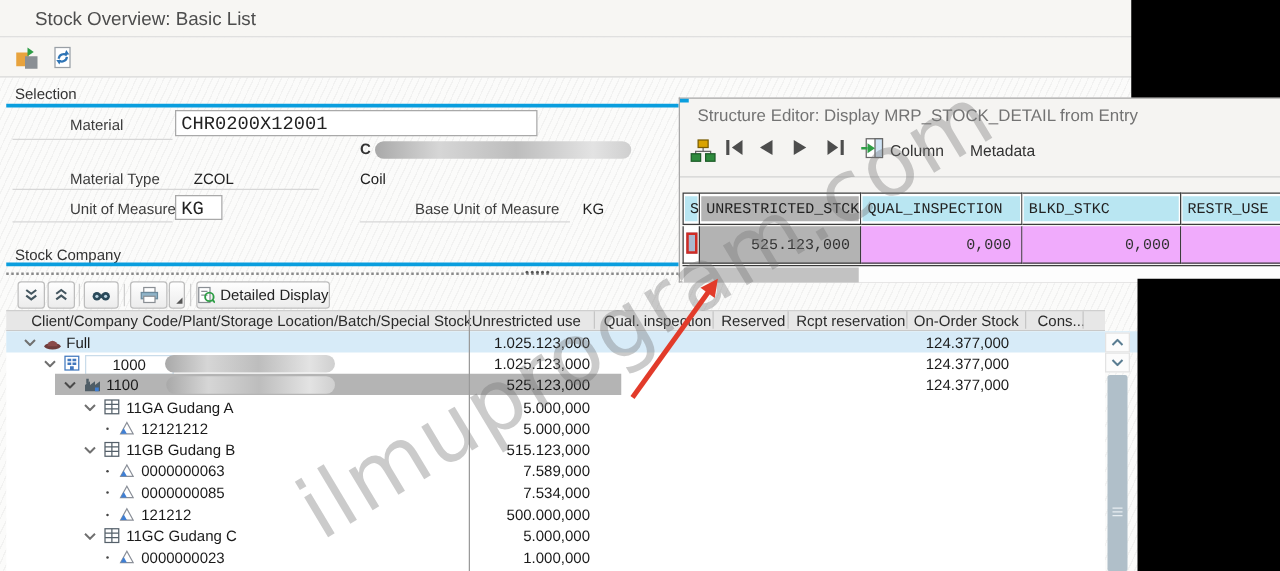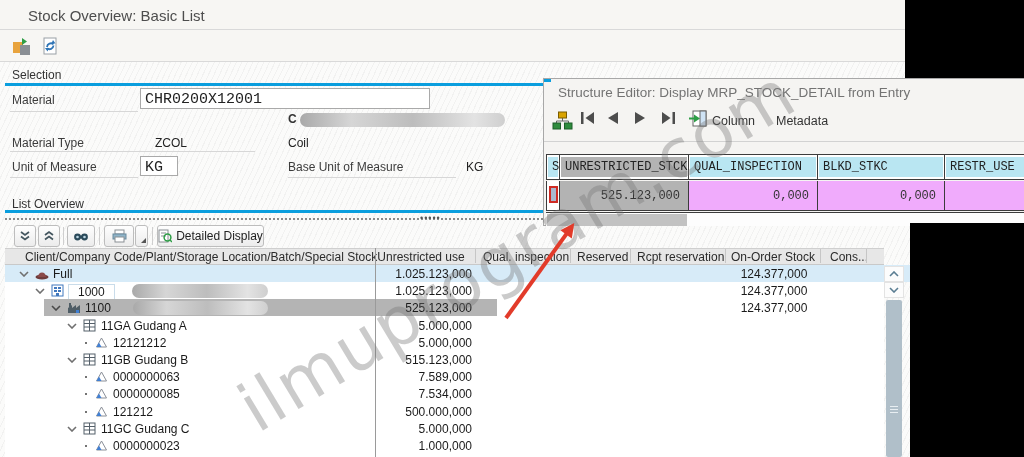--- a/index.html
+++ b/index.html
@@ -12,39 +12,39 @@
   .abs { position:absolute; }
 
   
   #titlebar { left:0; top:0; width:1024px; height:30px; background:#f7f6f3; border-bottom:1px solid #d9d9d9; }
   #titletext { left:28px; top:7px; font-size:15px; color:#4d4d4d; }
   #appbar { left:0; top:30px; width:1024px; height:32px; background:#f7f6f3; border-bottom:1px solid #d9d9d9; }
 
   
   .sect-label { font-size:12px; color:#333; }
   .blue-line { height:3px; background:#0a9ede; }
-  .fld-label { color:#3c3c3c; }
+  .fld-label { color:#3c3c3c;margin-left:44px; }
   .fld-line { height:1px; background:#d7d7d7; }
   .inputbox { background:#fff; border:1px solid #a9a9a9; font-family:"Liberation Mono", monospace; font-size:15px; color:#222; padding:2px 3px 0 4px; }
   .redact { position:absolute; height:14px; border-radius:7px;
     background:linear-gradient(90deg,#a9a9a9,#d6d6d6 25%,#bdbdbd 55%,#e3e3e3 85%,#cfcfcf); }
 
   
   #treehead { left:5px; top:248px; width:879px; height:17px; background:#e7e7e7; border-top:1px solid #cfcfcf; border-bottom:1px solid #c9c9c9; }
   .hcell { position:absolute; top:2px; font-size:12px; color:#2b2b2b; white-space:nowrap; }
   .hsep { position:absolute; top:1px; width:1px; height:14px; background:#c6c6c6; }
   #rows { left:5px; top:265px; width:879px; height:192px; background:#fff; }
   .trow { position:relative; height:17.2px; width:976px; }
   .trow.selblue { background:#d7ebf8; }
   .graysel { position:absolute; left:39px; top:0; width:453px; height:17px; background:#b4b4b4; }
   .exp { position:absolute; top:6px; }
   .nicon { position:absolute; top:2px; }
   .dot { position:absolute; top:8px; width:2px; height:2px; background:#444; border-radius:50%; }
   .tlabel { position:absolute; top:2px; white-space:nowrap; color:#1a1a1a; }
-  .focusbox { background:#fff; border:1px solid #c9dcEA; padding:0 9px; }
+  .focusbox { background:#fff; border:1px solid #c9dcEA; padding:0 21px; }
   .vu { position:absolute; top:2px; left:370px; width:97px; text-align:right; color:#1a1a1a; }
   .vo { position:absolute; top:2px; left:723px; width:92px; text-align:center; color:#1a1a1a; }
   #vline { left:375px; top:248px; width:1px; height:209px; background:#9a9a9a; }
 
   
   .tbtn { position:absolute; top:225px; height:22px; background:linear-gradient(#fefefe,#ececec); border:1px solid #bdbdbd; border-radius:3px; display:flex; align-items:center; justify-content:center; }
   .tsep { position:absolute; top:227px; width:1px; height:18px; background:#cfcfcf; }
 
   
   .sbtn { position:absolute; left:884px; width:20px; height:16px; background:#fcfcfc; border:1px solid #e3e3e3; display:flex; align-items:center; justify-content:center; }
@@ -119,21 +119,21 @@
   <div class="abs" style="left:288px;top:136px">Coil</div>
   <div class="abs fld-line" style="left:10px;top:151px;width:245px"></div>
 
   <div class="abs fld-label" style="left:12px;top:160px">Unit of Measure</div>
   <div class="abs inputbox" style="left:140px;top:156px;width:38px;height:20px">KG</div>
   <div class="abs fld-label" style="left:288px;top:160px">Base Unit of Measure</div>
   <div class="abs" style="left:466px;top:160px">KG</div>
   <div class="abs fld-line" style="left:10px;top:177px;width:128px"></div>
   <div class="abs fld-line" style="left:288px;top:177px;width:168px"></div>
 
-  <div class="abs sect-label" style="left:12px;top:197px">List Overview</div>
+  <div class="abs sect-label" style="left:12px;top:197px">Stock Company</div>
   <div class="abs blue-line" style="left:5px;top:210px;width:538px"></div>
   <div class="abs" id="dotline"></div>
   <div class="abs" id="dotgrip">•••••</div>
 
   <div class="tbtn" style="left:14px;width:22px">
     <svg width="12" height="12">
       <polyline points="2,2 6,5 10,2" fill="none" stroke="#44565f" stroke-width="1.7"></polyline>
       <polyline points="2,6.5 6,9.5 10,6.5" fill="none" stroke="#44565f" stroke-width="1.7"></polyline>
     </svg>
   </div>

